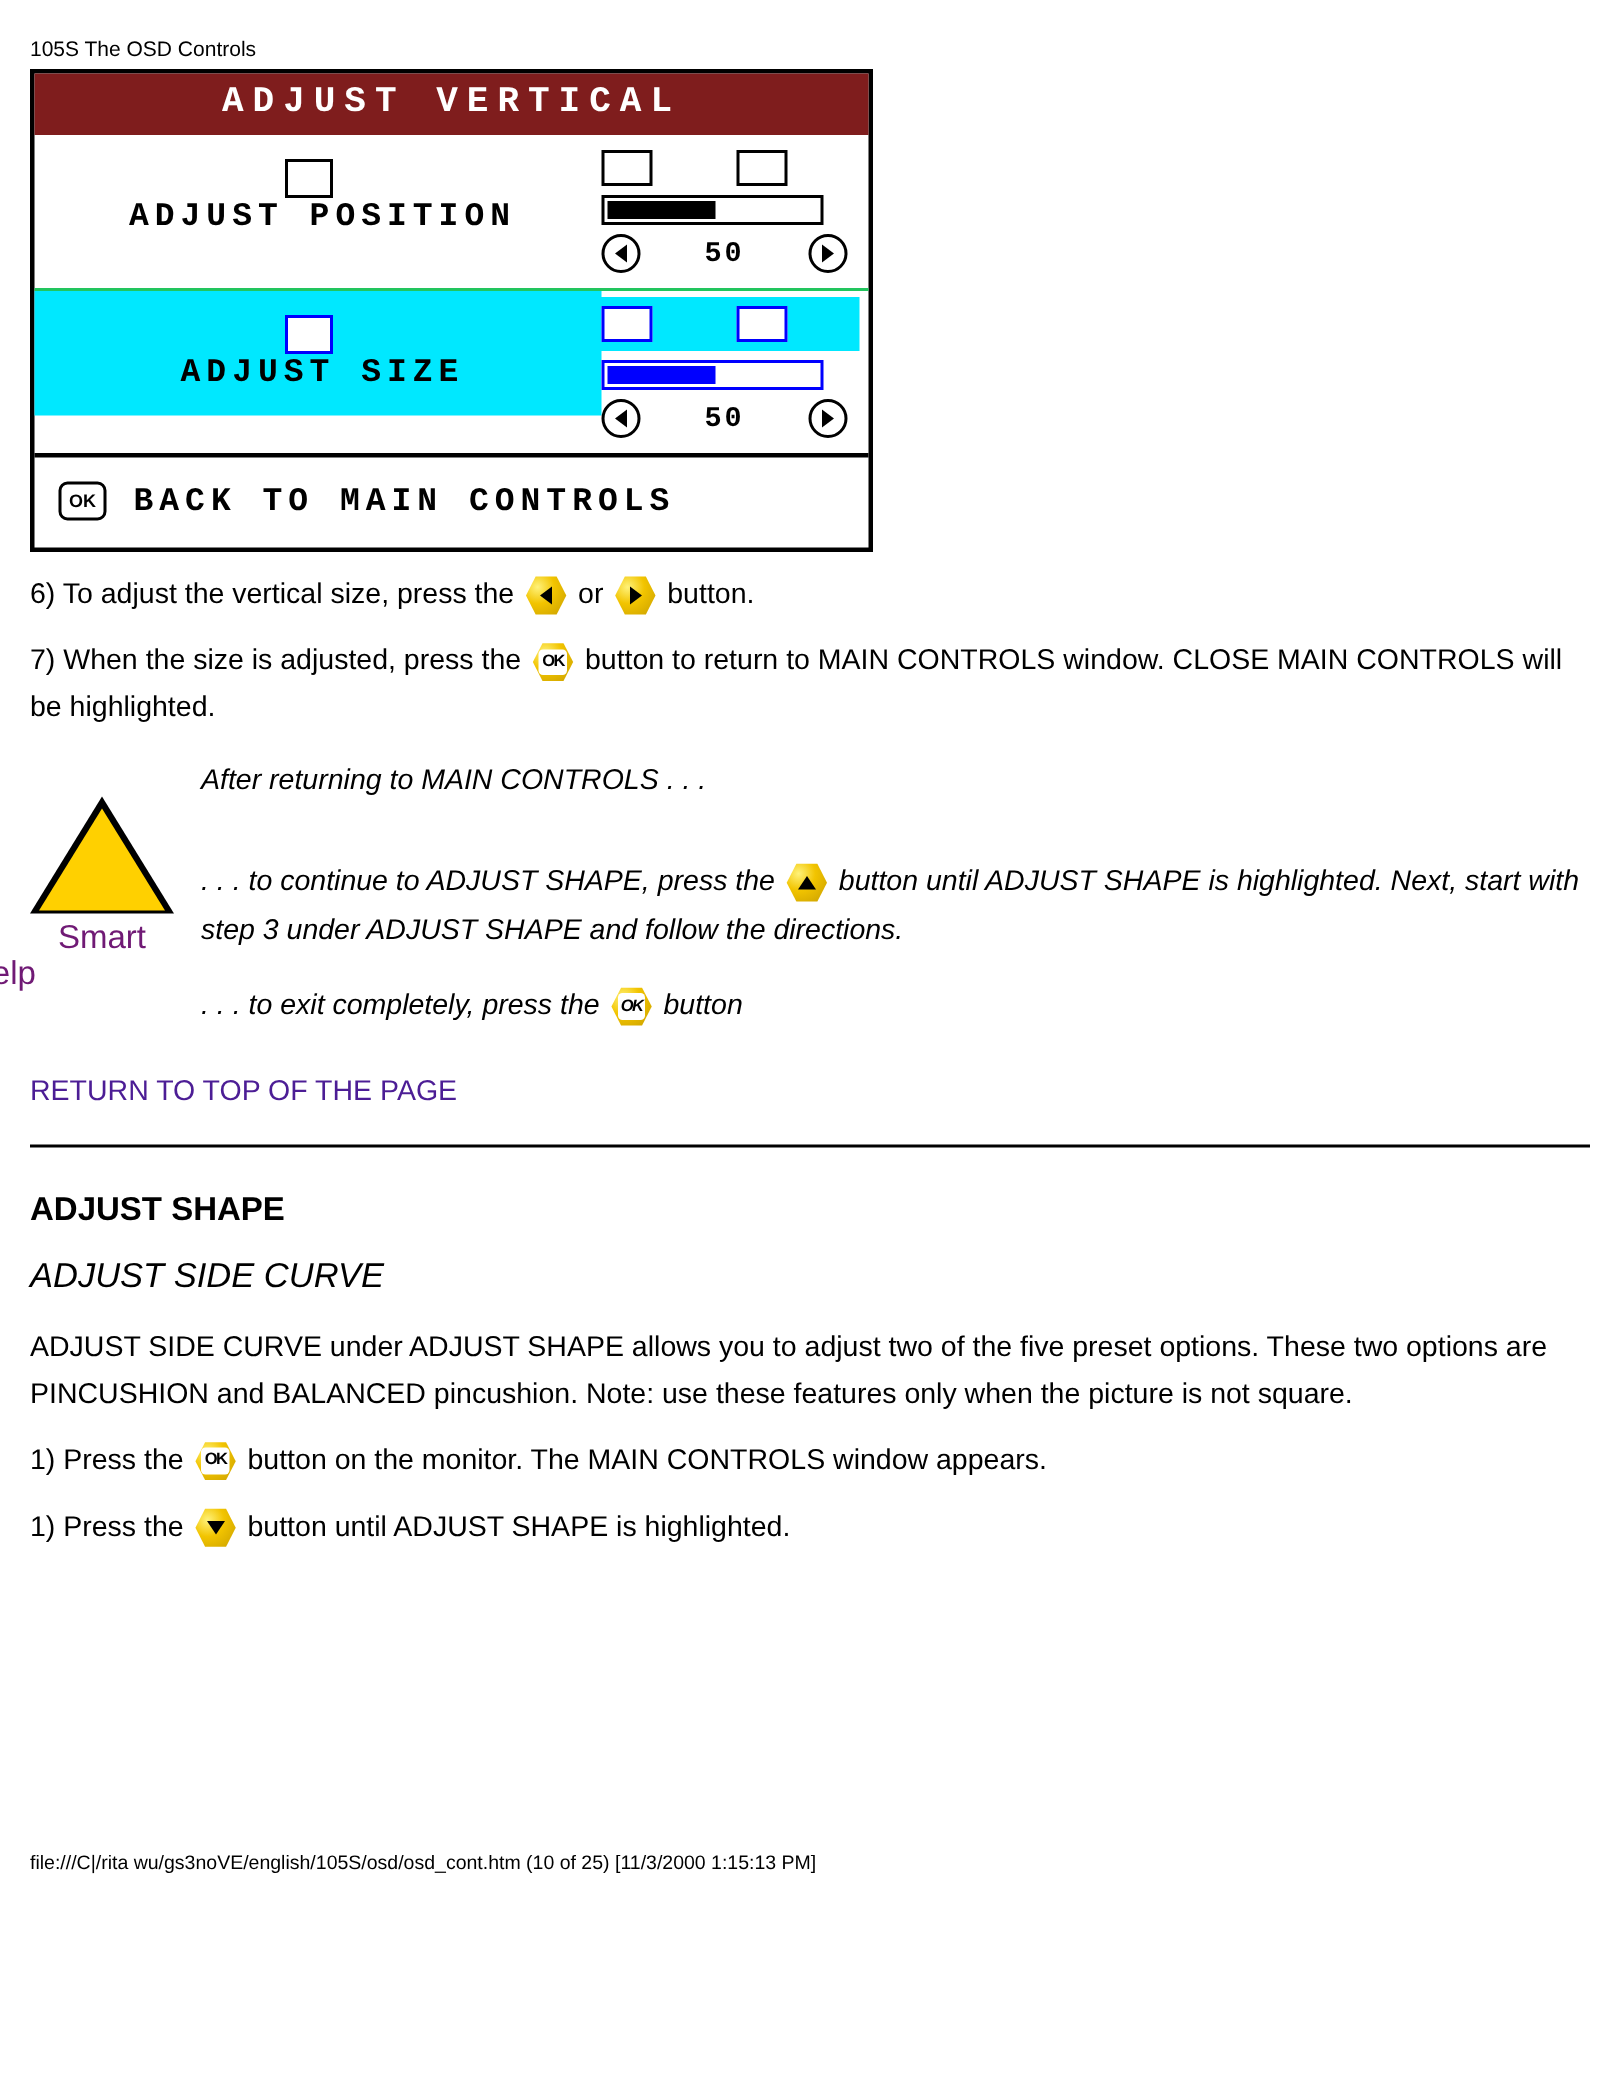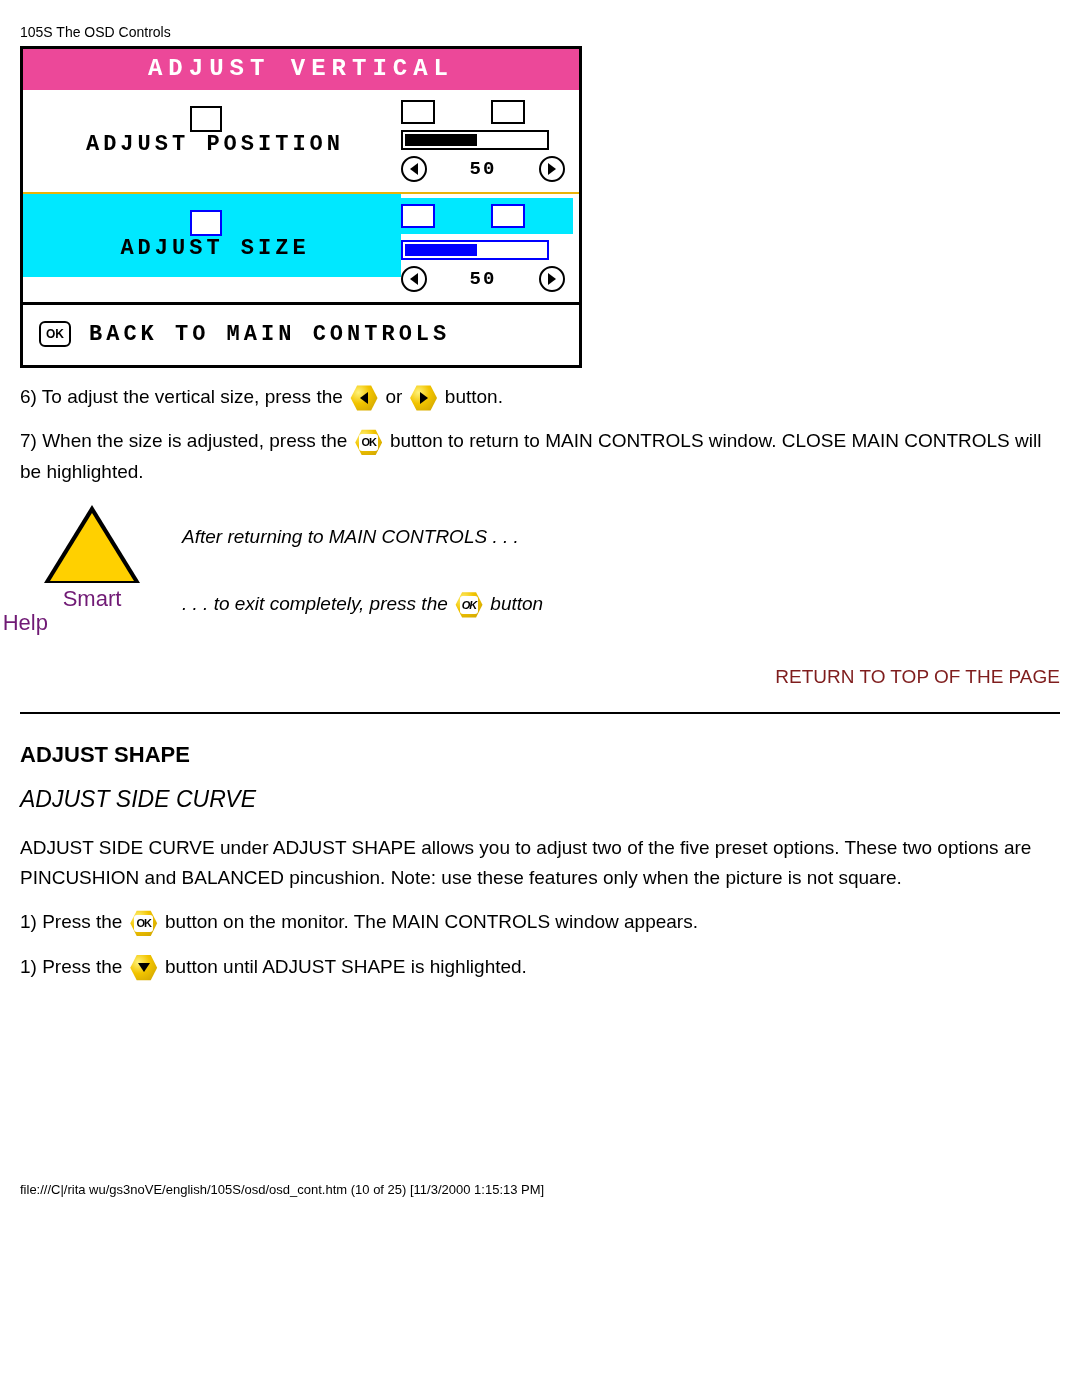--- a/index.html
+++ b/index.html
@@ -21,31 +21,31 @@
   .osd {
     width: 556px;
     border: 3px solid #000;
     font-family: "Courier New", monospace;
     font-weight: bold;
     letter-spacing: 4px;
     font-size: 22px;
     background: #fff;
   }
   .osd-title {
-    background: #ec4899;
+    background: #7f1d1d;
     color: #fff;
     text-align: center;
     padding: 6px 0 8px 0;
     font-size: 24px;
     letter-spacing: 6px;
   }
   .osd-row {
     display: flex;
     align-items: flex-start;
-    border-top: 2px solid #eab308;
+    border-top: 2px solid #22c55e;
   }
   .osd-row.first { border-top: none; }
   .osd-left {
     display: flex;
     align-items: center;
     padding: 16px 10px 16px 16px;
     flex-direction: column;
   }
   .osd-left.highlight {
     background: #00E8FF;
@@ -212,22 +212,22 @@
     margin-top: 4px;
     line-height: 1.1;
   }
   .tip-text {
     font-style: italic;
     line-height: 1.7;
   }
 
   .body-text { line-height: 1.6; margin: 14px 0; }
   .ret-link {
-    color: #7f1d1d;
-    text-align: right;
+    color: #4c1d95;
+    text-align: left;
     margin: 30px 0 24px 0;
   }
   hr.sep {
     border: none;
     border-top: 2px solid #000;
     margin: 12px 0 28px 0;
   }
   .h-section {
     font-weight: bold;
     font-size: 22px;
@@ -335,20 +335,27 @@
 <div class="warn-wrap">
   <div class="warn-left">
     <div class="warn-tri"></div>
     <div class="smart-help">
       <span>Smart</span><br>
       <span style="margin-left:-60px;">Help</span>
     </div>
   </div>
   <div class="tip-text">
     <div style="margin-bottom:35px;">After returning to MAIN CONTROLS . . .</div>
+    <div style="margin-bottom:18px;">
+      <span>. . . to continue to ADJUST SHAPE, press the </span>
+      <span class="hex-btn"><span class="hex-shape">
+            <span class="tri-u"></span>
+          </span></span>
+      <span>button until ADJUST SHAPE is highlighted. Next, start with step 3 under ADJUST SHAPE and follow the directions.</span>
+    </div>
     <div>
       <span>. . . to exit completely, press the </span>
       <span class="hex-btn"><span class="hex-shape">
             <span class="oktxt">OK</span>
           </span></span>
       <span>button</span>
     </div>
   </div>
 </div>
 

